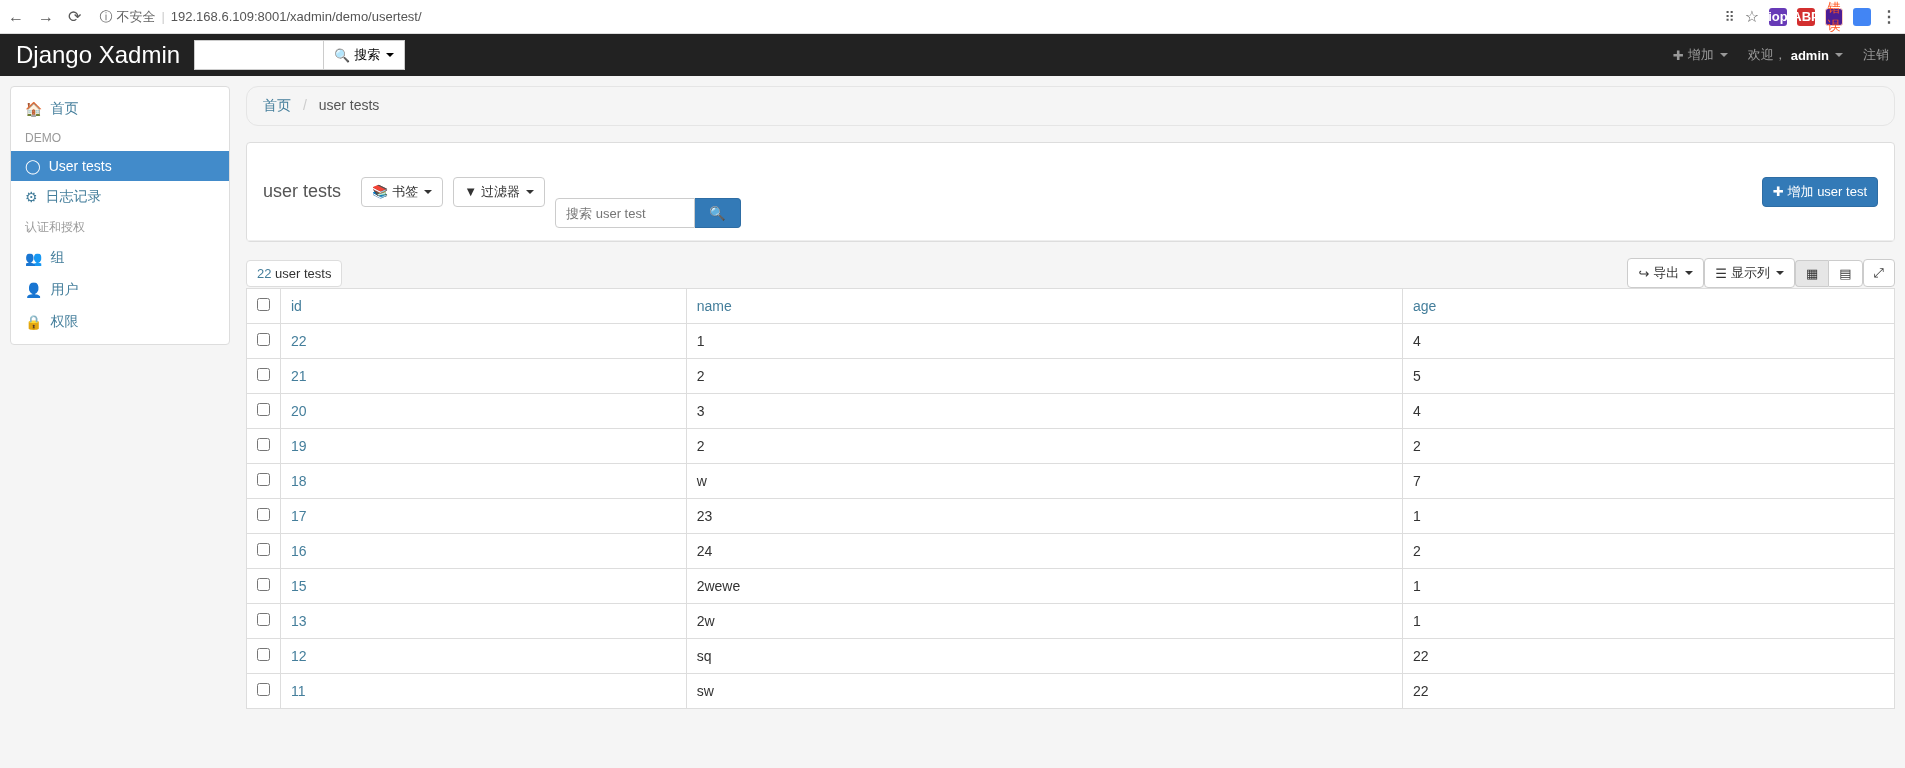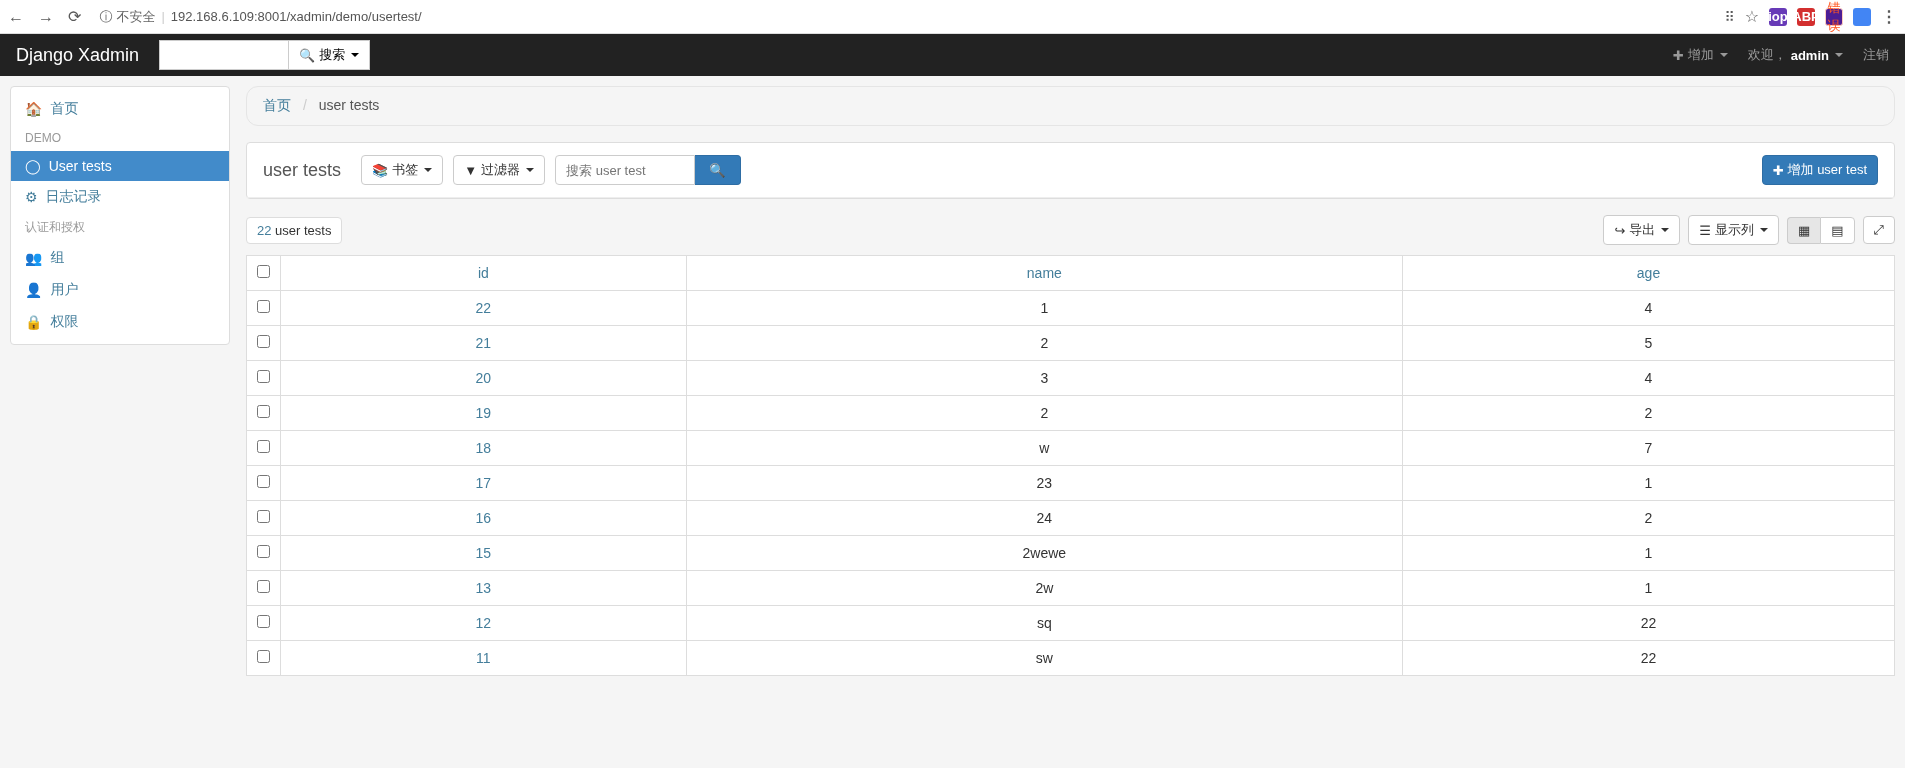--- a/index.html
+++ b/index.html
@@ -16,21 +16,21 @@
     .ico-purple { background: #673ab7; color: #fff; font-size: 9px; font-weight: bold; }
     .ico-red { background: #d32f2f; color: #fff; font-size: 9px; font-weight: bold; border-radius: 50%; }
     .ico-orange { background: #4c1d95; color: #ff5722; border: 1px solid #ffccbc; padding: 0 4px; font-size: 11px; width: auto; }
     .ico-avatar { background: #4285f4; border-radius: 50%; }
     .star-icon { color: #5a5a5a; font-size: 16px; }
     .translate-icon { color: #5a5a5a; font-size: 14px; }
     .dots-icon { color: #5a5a5a; font-size: 16px; font-weight: bold; }
 
     
     .navbar { height: 42px; background: #222; color: #999; display: flex; align-items: center; padding: 0 16px; }
-    .navbar-brand { color: #fff; font-size: 18px; margin-right: 20px; }
+    .navbar-brand { color: #fff; font-size: 24px; margin-right: 14px; }
     .search-wrap { display: flex; }
     .search-input { width: 130px; height: 30px; border: 1px solid #ccc; padding: 0 8px; font-size: 13px; background: #fff; }
     .search-btn { height: 30px; background: #fff; border: 1px solid #ccc; border-left: none; padding: 0 10px; font-size: 13px; cursor: pointer; display: inline-flex; align-items: center; gap: 4px; }
     .navbar-right { margin-left: auto; display: flex; gap: 20px; align-items: center; font-size: 13px; }
     .navbar-right .nav-link { color: #999; cursor: pointer; display: inline-flex; align-items: center; gap: 4px; }
     .caret { display: inline-block; width: 0; height: 0; border-left: 4px solid transparent; border-right: 4px solid transparent; border-top: 4px solid currentColor; margin-left: 2px; vertical-align: middle; }
 
     
     .container { display: flex; gap: 16px; padding: 10px 10px 10px 10px; }
     .sidebar { width: 220px; background: #fff; border: 1px solid #ddd; border-radius: 4px; padding: 6px 0; height: fit-content; }
@@ -42,40 +42,40 @@
     
     .breadcrumb { background: #f5f5f5; border: 1px solid #e5e5e5; border-radius: 12px; padding: 10px 16px; margin-bottom: 16px; color: #555; }
     .breadcrumb a { color: #447e9b; text-decoration: none; cursor: pointer; }
     .breadcrumb .sep { color: #ccc; padding: 0 8px; }
 
     
     .panel { background: #fff; border: 1px solid #ddd; border-radius: 4px; margin-bottom: 16px; }
     .panel-head { padding: 12px 16px; display: flex; align-items: center; gap: 10px; border-bottom: 1px solid #eee; }
     .panel-title { font-size: 18px; color: #555; margin-right: 10px; }
     .btn { display: inline-flex; align-items: center; gap: 4px; padding: 5px 10px; border: 1px solid #ccc; background: #fff; border-radius: 4px; font-size: 13px; cursor: pointer; color: #333; }
-    .input-group { display: flex; }
+    .input-group { display: flex; margin-top: 43px; }
     .input-group input { height: 30px; border: 1px solid #ccc; border-radius: 4px 0 0 4px; padding: 0 10px; font-size: 13px; width: 140px; }
     .input-group .btn-search { height: 30px; background: #337ab7; color: #fff; border: 1px solid #2e6da4; border-left: none; border-radius: 0 4px 4px 0; padding: 0 14px; cursor: pointer; }
     .btn-primary { background: #337ab7; color: #fff; border: 1px solid #2e6da4; }
     .spacer { flex: 1; }
 
     
-    .toolbar { display: flex; align-items: center; gap: 8px; margin-bottom: 10px; }
+    .toolbar { display: flex; align-items: center; gap: 0; }
     .count-badge { border: 1px solid #ddd; border-radius: 4px; padding: 5px 10px; font-size: 13px; background: #fff; }
     .count-badge .num { color: #447e9b; }
     .btn-group { display: flex; }
     .btn-group .btn { border-radius: 0; border-right: none; }
     .btn-group .btn:first-child { border-radius: 4px 0 0 4px; }
     .btn-group .btn:last-child { border-radius: 0 4px 4px 0; border-right: 1px solid #ccc; }
     .btn.icon-only { padding: 5px 10px; }
     .btn.active-view { background: #e6e6e6; }
 
     
     .table { width: 100%; border-collapse: collapse; background: #fff; }
-    .table th, .table td { border: 1px solid #ddd; padding: 9px 10px; text-align: center; font-size: 14px; }
+    .table th, .table td { border: 1px solid #ddd; padding: 9px 10px; text-align: left; font-size: 14px; }
     .table th { background: #fff; font-weight: normal; }
     .table th a { color: #447e9b; cursor: pointer; text-decoration: none; }
     .table .cb-col { width: 30px; text-align: center; }
     .table .id-link { color: #447e9b; cursor: pointer; text-decoration: none; }
     .checkbox { width: 13px; height: 13px; }
   </style>
 </head>
 <body>
 
 <div class="browser-chrome">

